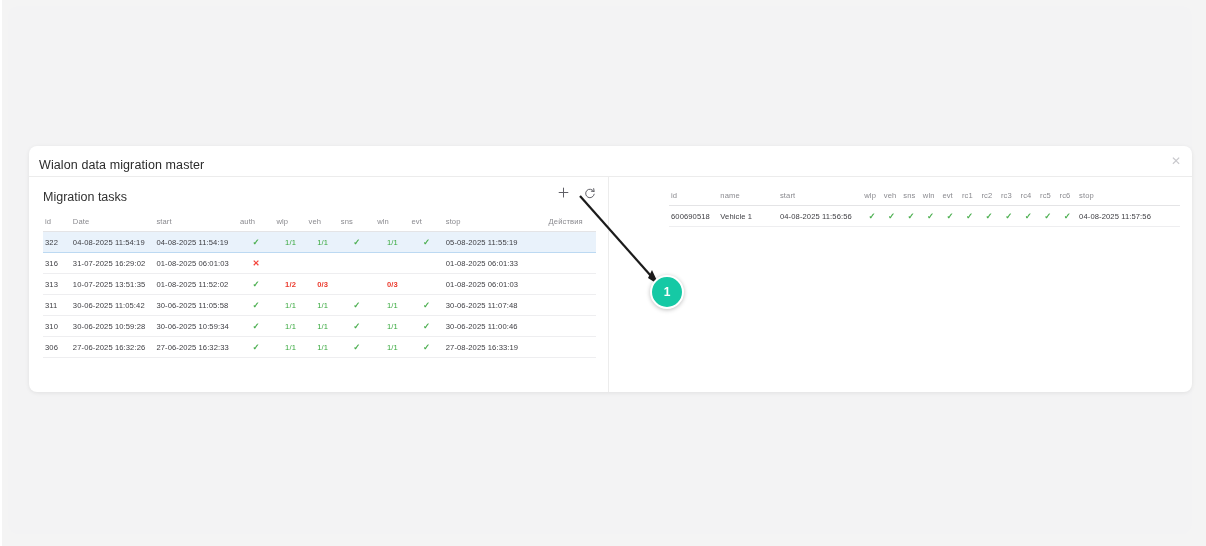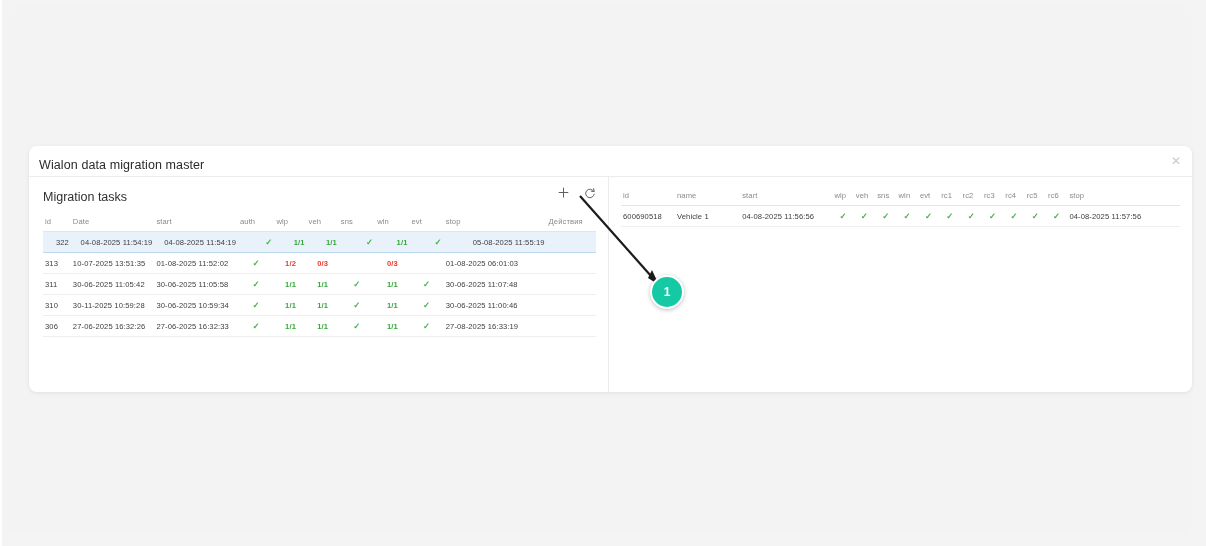--- a/index.html
+++ b/index.html
@@ -77,20 +77,21 @@
     top: 30px;
     height: 1px;
     background: #ececec;
   }
 
   .modal-body {
     position: absolute;
     left: 0; top: 31px;
     right: 0; bottom: 0;
     display: flex;
+    gap: 48px;
   }
 
   .panel {
     position: relative;
     box-sizing: border-box;
     padding-top: 10px;
   }
   .panel-left  { width: 580px; border-right: 1px solid #ececec; }
   .panel-right { flex: 1; }
 
@@ -150,27 +151,26 @@
     color: #3c3c41;
     padding: 5px 2px 5px 2px;
     border-bottom: 1px solid #eeeef0;
     white-space: nowrap;
     letter-spacing: .1px;
   }
   table.grid tr.row-selected td {
     background: #e9f2fb;
     border-top: 1px solid #bcd9f2;
     border-bottom: 1px solid #bcd9f2;
-    text-align: right;
   }
 
   .t-left  { text-align: left; margin-top: 11px; }
   .t-cent  { text-align: center; }
 
-  .ok   { color: #37a83d; font-weight: 700; }
+  .ok   { color: #37a83d; font-weight: 400; }
   .bad  { color: #eb3b2e; font-weight: 700; }
   .tick { color: #4caf50; font-size: 8.5px; font-weight: 700; }
   .cross{ color: #f4433a; font-size: 8.5px; font-weight: 700; }
 
   .left-wrap  { padding: 0 12px 0 14px; }
   .right-wrap { padding: 0 12px 0 12px; overflow: hidden; }
 
   
   .c-id     { width: 26px; }
   .c-date   { width: 78px; }
@@ -289,20 +289,33 @@
                   <td class="t-cent"><span class="tick">✓</span></td>
                   <td class="t-cent"><span class="ok">1/1</span></td>
                   <td class="t-cent"><span class="ok">1/1</span></td>
                   <td class="t-cent"><span class="tick">✓</span></td>
                   <td class="t-cent"><span class="ok">1/1</span></td>
                   <td class="t-cent"><span class="tick">✓</span></td>
                   <td class="t-left">05-08-2025 11:55:19</td>
                   <td class="t-left"></td>
                 </tr>
                 <tr>
+                  <td class="t-left">316</td>
+                  <td class="t-left">31-07-2025 16:29:02</td>
+                  <td class="t-left">01-08-2025 06:01:03</td>
+                  <td class="t-cent"><span class="cross">✕</span></td>
+                  <td class="t-cent"></td>
+                  <td class="t-cent"></td>
+                  <td class="t-cent"></td>
+                  <td class="t-cent"></td>
+                  <td class="t-cent"></td>
+                  <td class="t-left">01-08-2025 06:01:33</td>
+                  <td class="t-left"></td>
+                </tr>
+                <tr>
                   <td class="t-left">313</td>
                   <td class="t-left">10-07-2025 13:51:35</td>
                   <td class="t-left">01-08-2025 11:52:02</td>
                   <td class="t-cent"><span class="tick">✓</span></td>
                   <td class="t-cent"><span class="bad">1/2</span></td>
                   <td class="t-cent"><span class="bad">0/3</span></td>
                   <td class="t-cent"></td>
                   <td class="t-cent"><span class="bad">0/3</span></td>
                   <td class="t-cent"></td>
                   <td class="t-left">01-08-2025 06:01:03</td>
@@ -316,21 +329,21 @@
                   <td class="t-cent"><span class="ok">1/1</span></td>
                   <td class="t-cent"><span class="ok">1/1</span></td>
                   <td class="t-cent"><span class="tick">✓</span></td>
                   <td class="t-cent"><span class="ok">1/1</span></td>
                   <td class="t-cent"><span class="tick">✓</span></td>
                   <td class="t-left">30-06-2025 11:07:48</td>
                   <td class="t-left"></td>
                 </tr>
                 <tr>
                   <td class="t-left">310</td>
-                  <td class="t-left">30-11-2025 10:59:28</td>
+                  <td class="t-left">30-06-2025 10:59:28</td>
                   <td class="t-left">30-06-2025 10:59:34</td>
                   <td class="t-cent"><span class="tick">✓</span></td>
                   <td class="t-cent"><span class="ok">1/1</span></td>
                   <td class="t-cent"><span class="ok">1/1</span></td>
                   <td class="t-cent"><span class="tick">✓</span></td>
                   <td class="t-cent"><span class="ok">1/1</span></td>
                   <td class="t-cent"><span class="tick">✓</span></td>
                   <td class="t-left">30-06-2025 11:00:46</td>
                   <td class="t-left"></td>
                 </tr>

